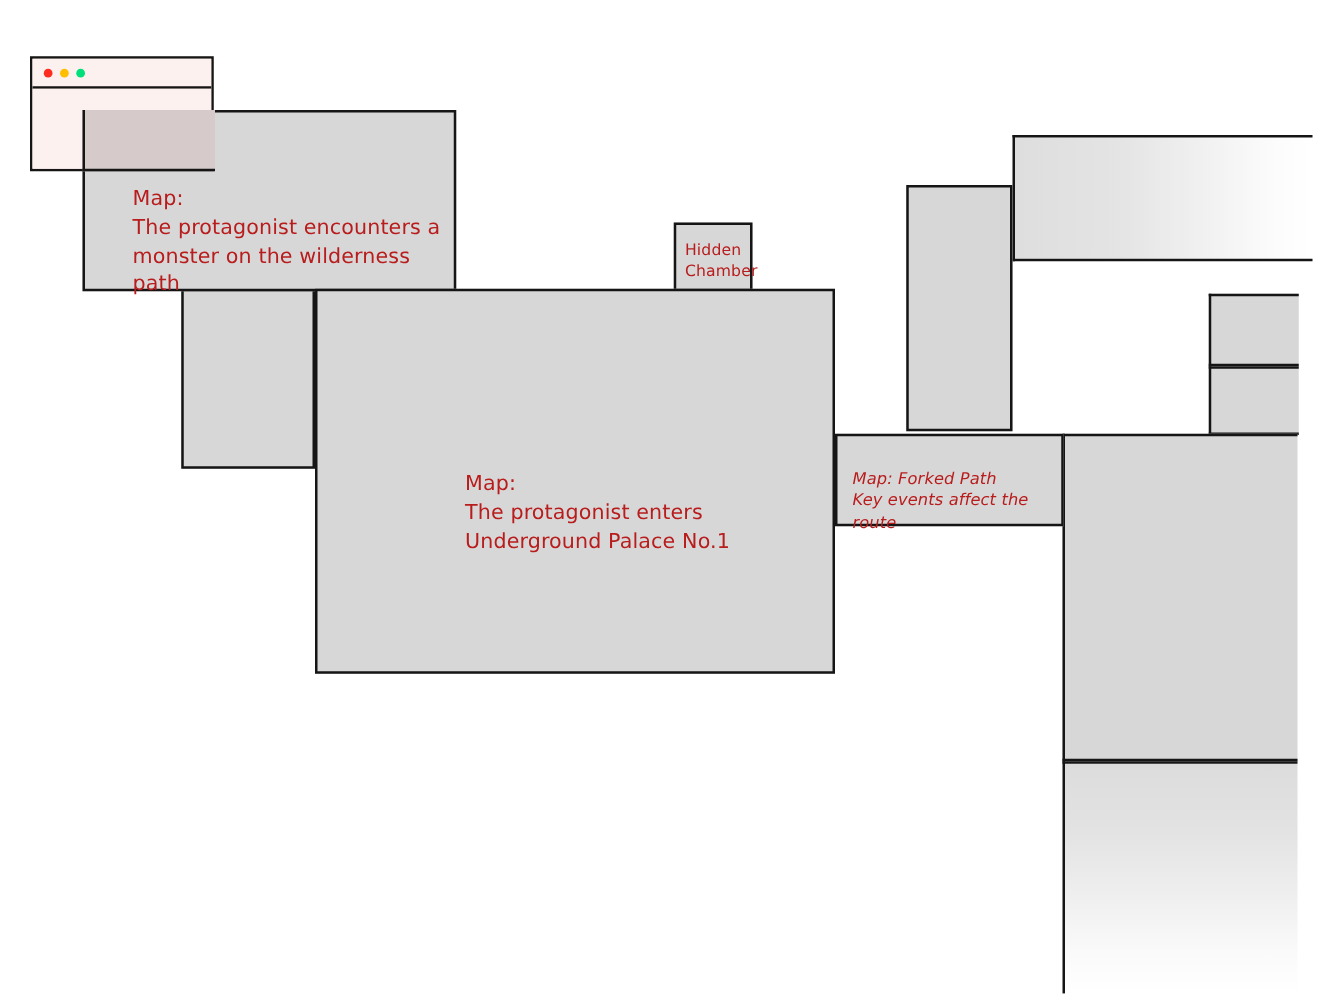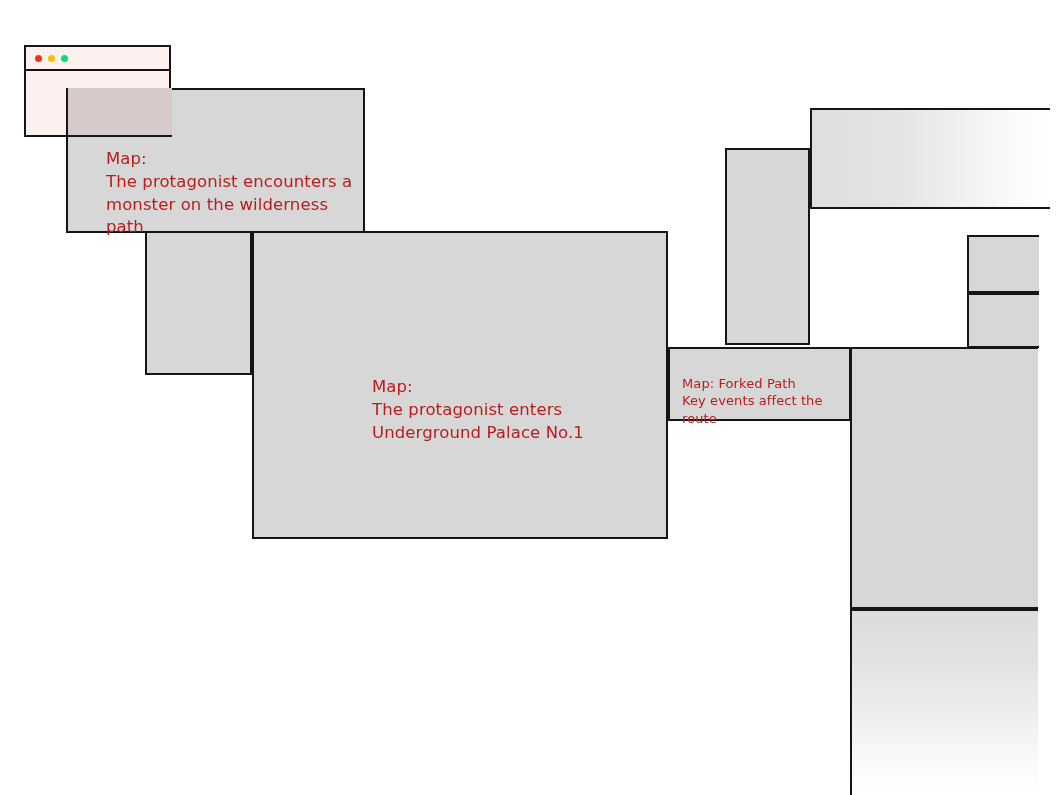--- a/index.html
+++ b/index.html
@@ -77,39 +77,43 @@
 
   
   .panel-text {
     position: absolute;
     color: #b91c1c;
     white-space: pre-line;
     line-height: 1.38;
     letter-spacing: 0.1px;
   }
   .t-lg { font-size: 16.5px; }
-  .t-md { font-size: 13px; line-height: 1.33; }
+  .t-md { font-size: 13px; line-height: 1.33; font-style: italic; }
   .t-sm { font-size: 12.5px; line-height: 1.35; }
 </style>
 </head>
 <body>
 
 <div id="stage">
 
   <div class="panel grad-right" style="left:810px; top:108px; width:240px; height:101px; border-right:none;"></div>
 
   <div class="panel" style="left:725px; top:148px; width:85px; height:197px;"></div>
 
   <div class="panel" style="left:967px; top:235px; width:72px; height:58px; border-right:none;"></div>
   <div class="panel" style="left:967px; top:293px; width:72px; height:55px; border-right:none;"></div>
 
   <div class="panel" style="left:850px; top:347px; width:188px; height:262px; border-right:none;"></div>
 
   <div class="panel grad-down" style="left:850px; top:609px; width:188px; height:186px; border-right:none; border-bottom:none;"></div>
 
+  <div class="panel" style="left:539px; top:178px; width:63px; height:55px;">
+    <div class="panel-text t-sm" style="left:7px; top:12px;">Hidden
+Chamber</div>
+  </div>
 
   <div class="panel" style="left:145px; top:231px; width:107px; height:144px;"></div>
 
   <div class="panel" style="left:66px; top:88px; width:299px; height:145px;">
     <div class="panel-text t-lg" style="left:38px; top:58px;">Map:
 The protagonist encounters a
 monster on the wilderness path</div>
   </div>
 
   <div class="panel" style="left:668px; top:347px; width:183px; height:74px;">

